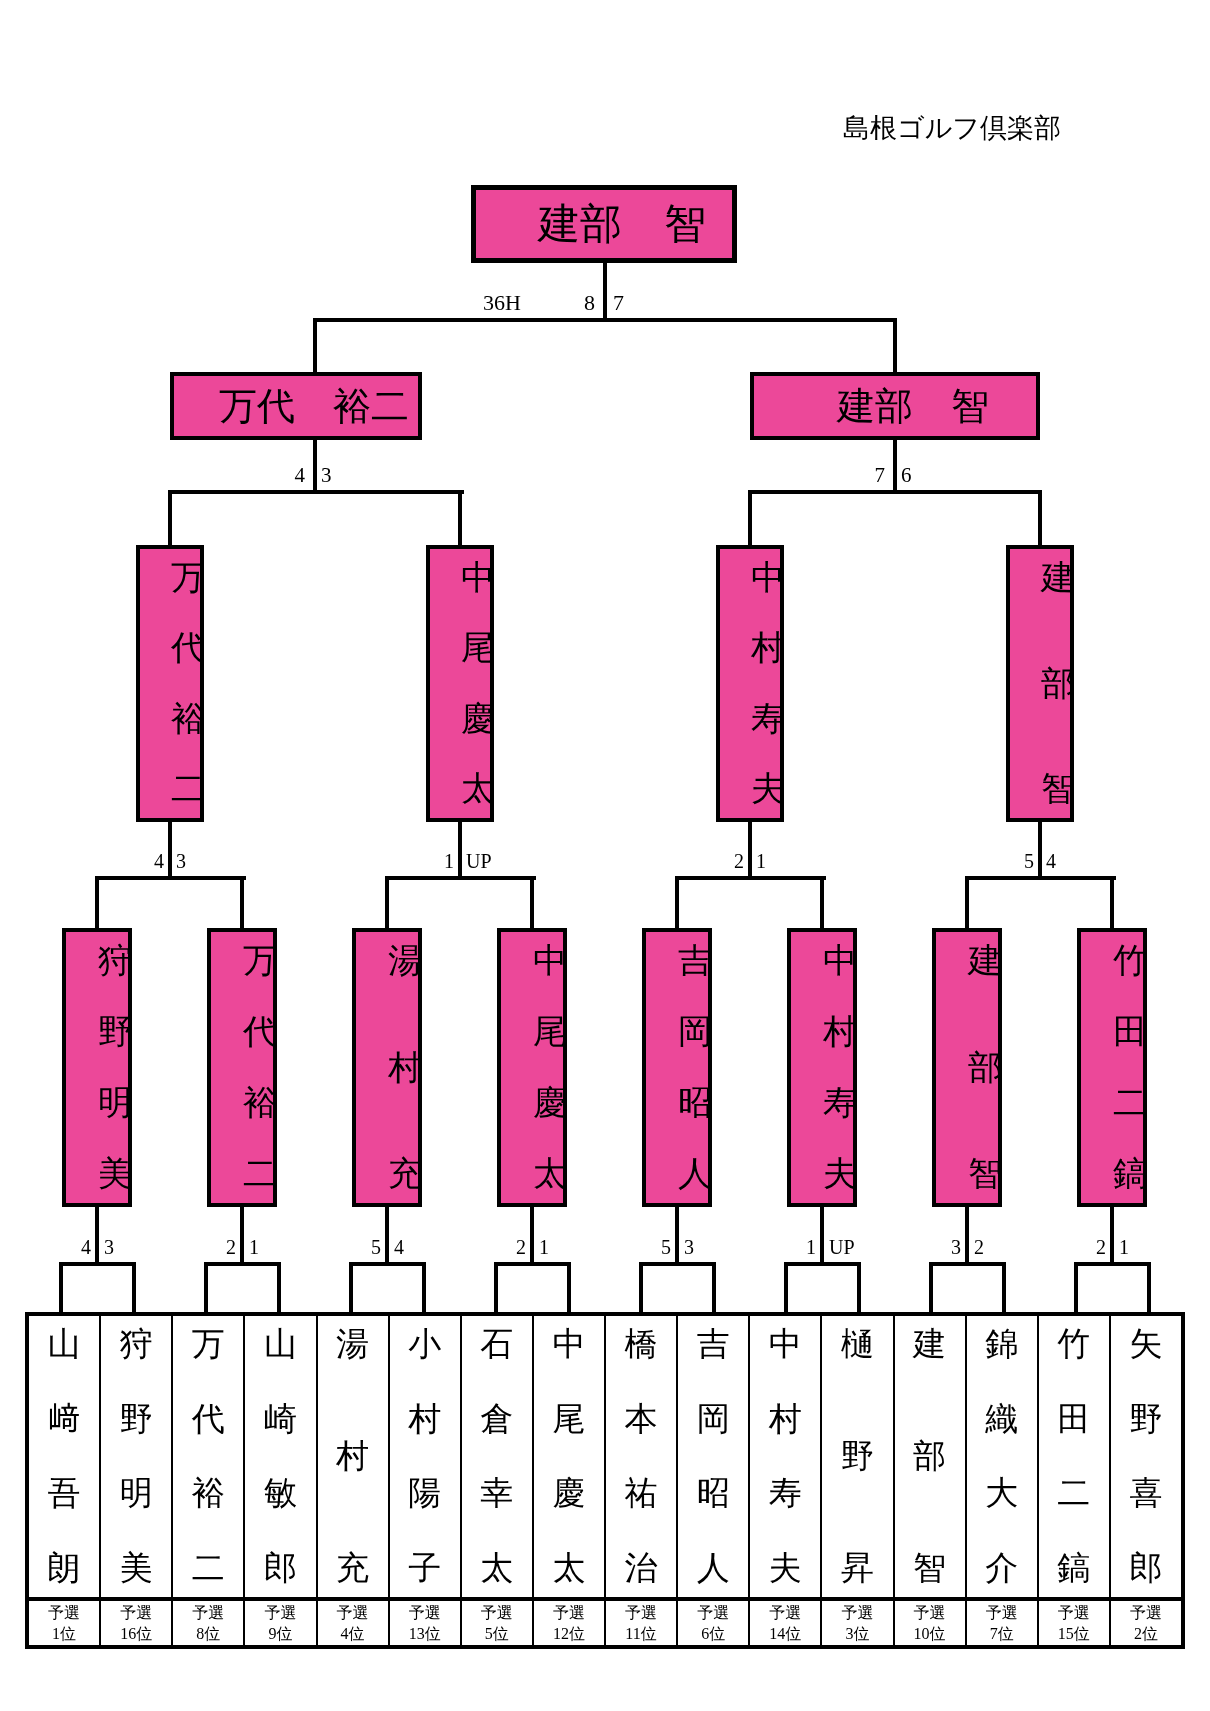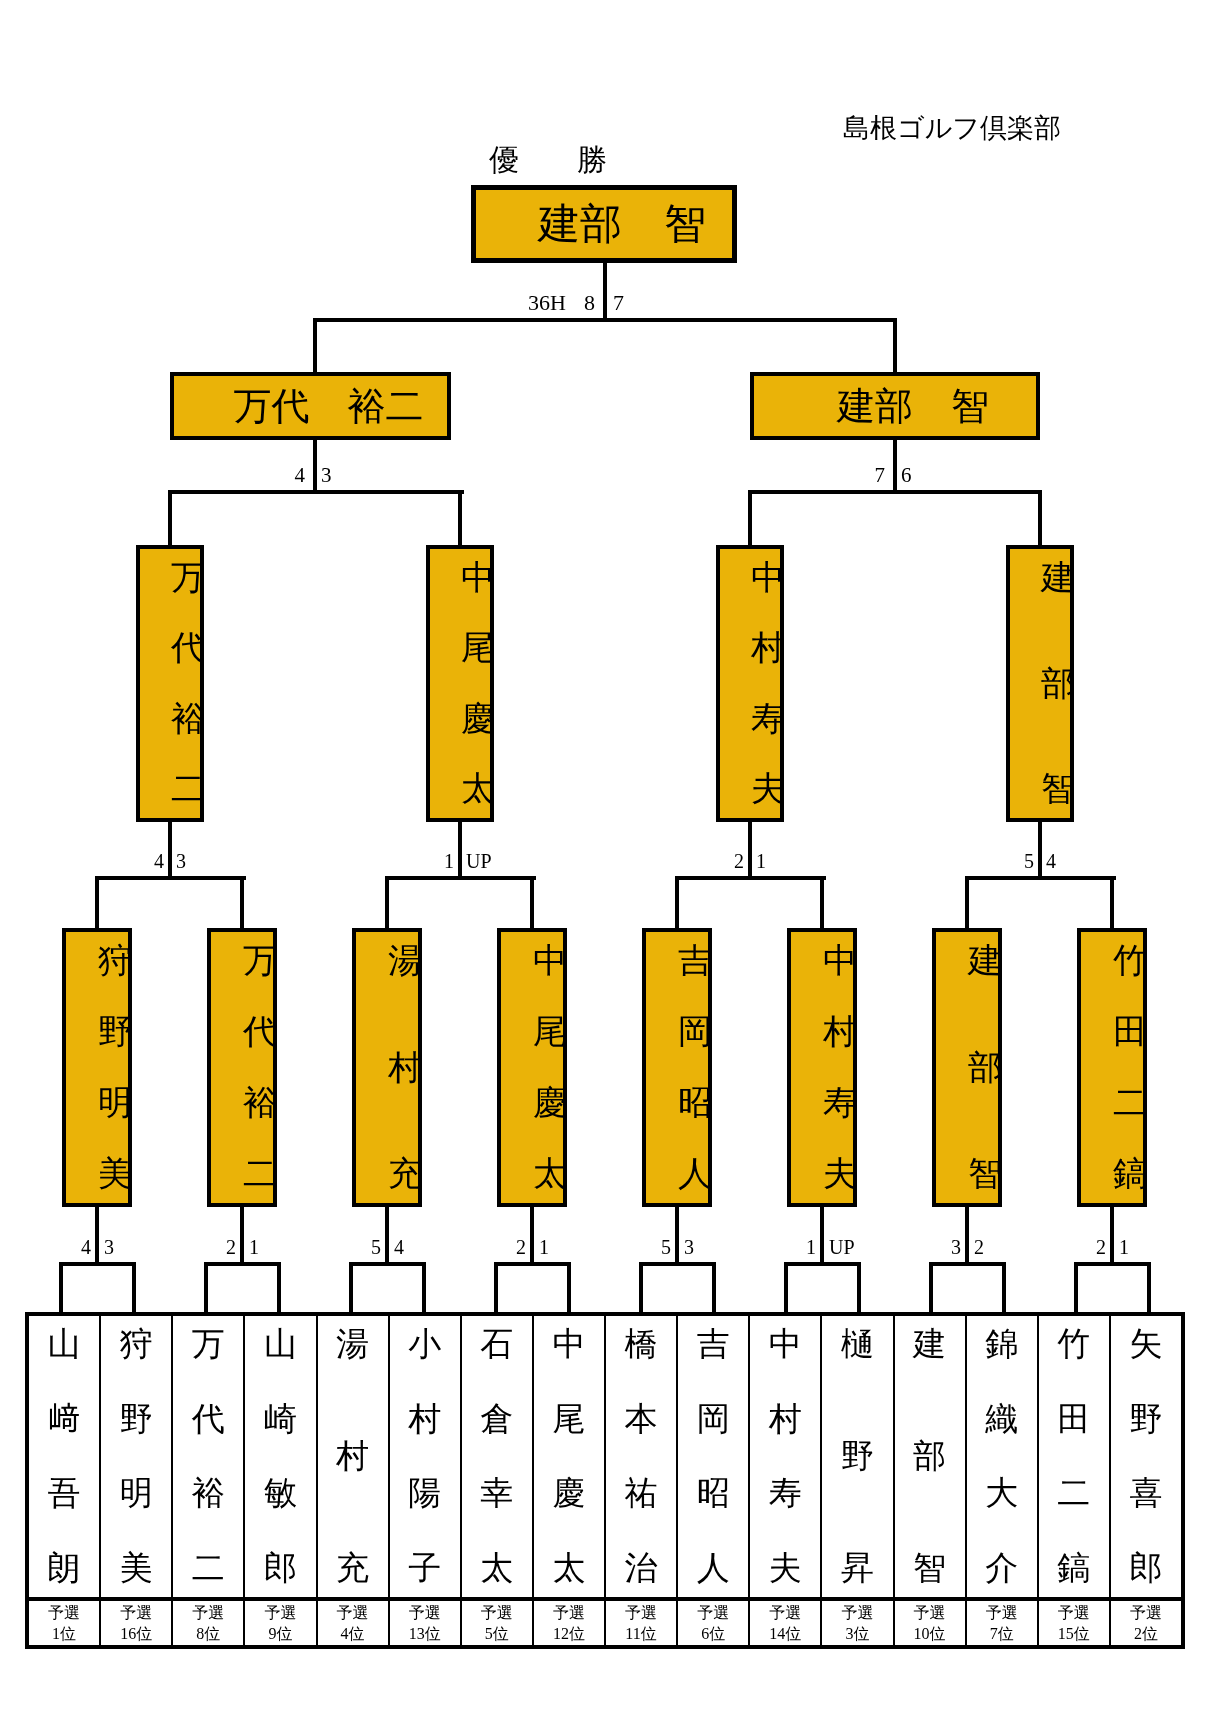--- a/index.html
+++ b/index.html
@@ -2,21 +2,21 @@
 <html lang="ja"><head>
 <meta charset="utf-8">
 <style>
   html,body{margin:0;padding:0;background:#fff;}
   #page{position:relative;width:1210px;height:1711px;background:#ffffff;color:#000;
         font-family:"Liberation Serif","DejaVu Serif",serif;overflow:hidden;}
   .hline{position:absolute;height:4px;background:#000;}
   .vline{position:absolute;width:4px;background:#000;}
   .score{position:absolute;font-size:20px;line-height:22px;white-space:nowrap;}
   .ra{text-align:right;}
-  .box{position:absolute;border:4px solid #000;background:#eab308;display:flex;
+  .box{position:absolute;border:4px solid #000;background:#ec4899;display:flex;
        align-items:center;justify-content:center;box-sizing:border-box;white-space:pre;padding-left:36px;}
   .champ{font-size:42px;border-width:5px;}
   .fin{font-size:38px;}
   .vname{display:flex;flex-direction:column;align-items:center;justify-content:space-between;
          width:100%;height:100%;padding:12px 0;box-sizing:border-box;
          font-size:34px;line-height:1;}
   .title{position:absolute;left:150px;top:46px;width:740px;text-align:center;
          font-size:46px;font-weight:bold;letter-spacing:2px;}
   .club{position:absolute;left:843px;top:110px;font-size:27px;}
   .champlabel{position:absolute;left:415px;top:140px;width:280px;text-align:center;
@@ -29,35 +29,34 @@
   .pname .vname{font-size:33px;}
   .pseed{height:44px;display:flex;flex-direction:column;align-items:center;
          justify-content:center;font-size:16px;line-height:21px;text-align:center;}
 </style>
 </head>
 <body>
 
 <div id="page">
 
   <div class="club">島根ゴルフ倶楽部</div>
-  <div class="champlabel">優　勝</div>
 
   <div class="box champ" style="left:471px;top:185px;width:266px;height:78px;">
     <span>建部　智</span>
   </div>
 
   <div class="vline" style="left:603px;top:263px;height:55px;"></div>
-  <div class="score ra" style="left:481px;top:292px;width:85px;font-size:22px;">36H</div>
+  <div class="score ra" style="left:436px;top:292px;width:85px;font-size:22px;">36H</div>
   <div class="score ra" style="left:563px;top:292px;width:32px;font-size:22px;">8</div>
   <div class="score" style="left:613px;top:292px;width:40px;font-size:22px;">7</div>
   <div class="hline" style="left:313px;top:318px;width:584px;"></div>
   <div class="vline" style="left:313px;top:318px;height:54px;"></div>
   <div class="vline" style="left:893px;top:318px;height:54px;"></div>
 
-  <div class="box fin" style="left:170px;top:372px;width:281px;height:68px;">
+  <div class="box fin" style="left:170px;top:372px;width:252px;height:68px;">
     <span>万代　裕二</span>
   </div>
   <div class="box fin" style="left:750px;top:372px;width:290px;height:68px;">
     <span>建部　智</span>
   </div>
 
   <div class="vline" style="left:313px;top:440px;height:50px;"></div>
   <div class="vline" style="left:893px;top:440px;height:50px;"></div>
   <div class="score ra" style="left:273px;top:464px;width:32px;font-size:21px;">4</div>
   <div class="score" style="left:321px;top:464px;width:40px;font-size:21px;">3</div>

